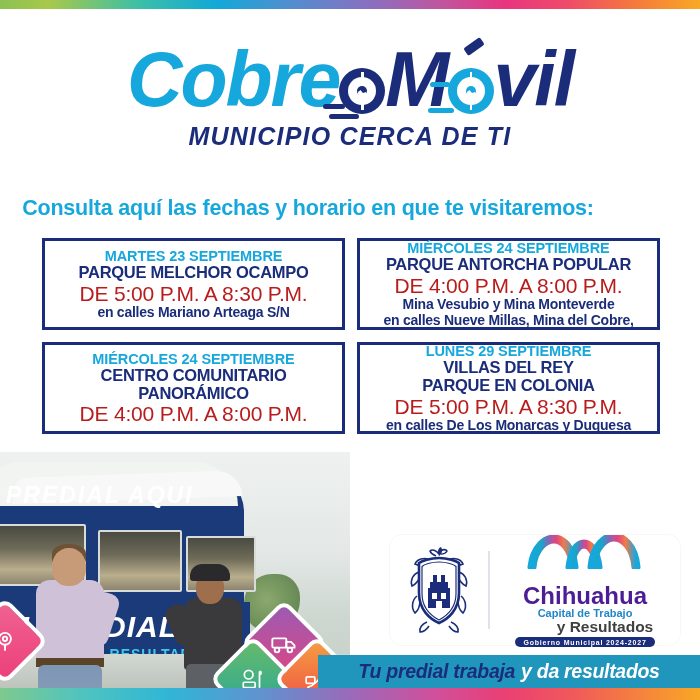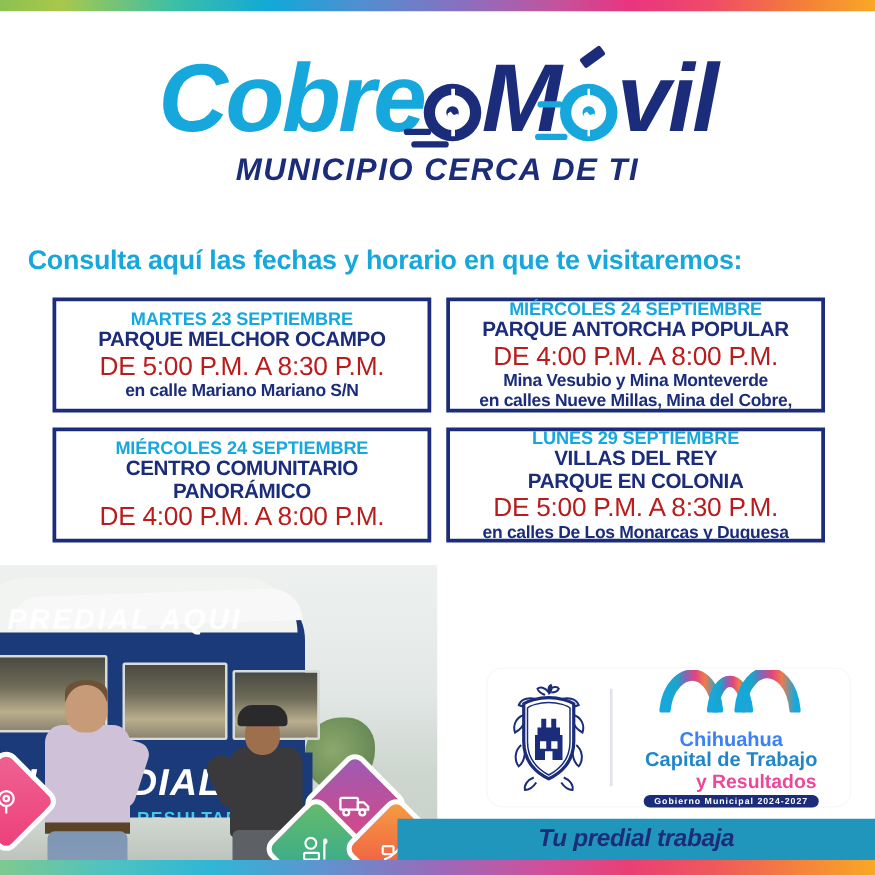--- a/index.html
+++ b/index.html
@@ -328,34 +328,34 @@
   }
   .chi-wrap {
     flex: 1;
     display: flex;
     flex-direction: column;
     align-items: center;
     justify-content: center;
     padding: 2px 6px 0 6px;
   }
   .chi-name {
-    color: #3b82f6;
-    font-size: 16px;
+    color: #4c1d95;
+    font-size: 24px;
     font-weight: 800;
     line-height: 1;
     margin-top: 15px;
   }
   .chi-sub1 {
     color: #2186c9;
-    font-size: 16px;
+    font-size: 11px;
     font-weight: 800;
     line-height: 1.05;
   }
   .chi-sub2 {
-    color: #ec4899;
+    color: #404040;
     font-size: 15.5px;
     font-weight: 800;
     line-height: 1.05;
     margin-left: 40px;
   }
   .chi-gov {
     margin-top: 2px;
     background: #1b2d7a;
     color: #ffffff;
     font-size: 7px;
@@ -439,21 +439,21 @@
   </div>
 
   <div class="headline">Consulta aquí las fechas y horario en que te visitaremos:</div>
 
   <div class="cards">
 
     <div class="card">
       <div class="card-date">MARTES 23 SEPTIEMBRE</div>
       <div class="card-place">PARQUE MELCHOR OCAMPO</div>
       <div class="card-hours">DE 5:00 P.M. A 8:30 P.M.</div>
-      <div class="card-street">en calle Mariano Mariano S/N</div>
+      <div class="card-street">en calles Mariano Arteaga S/N</div>
     </div>
 
     <div class="card">
       <div class="card-date">MIÉRCOLES 24 SEPTIEMBRE</div>
       <div class="card-place">PARQUE ANTORCHA POPULAR</div>
       <div class="card-hours">DE 4:00 P.M. A 8:00 P.M.</div>
       <div class="card-street">Mina Vesubio y Mina Monteverde</div>
       <div class="card-street">en calles Nueve Millas, Mina del Cobre,</div>
     </div>
 
@@ -595,17 +595,18 @@
       </svg>
       <div class="chi-name">Chihuahua</div>
       <div class="chi-sub1">Capital de Trabajo</div>
       <div class="chi-sub2">y Resultados</div>
       <div class="chi-gov">Gobierno Municipal 2024-2027</div>
     </div>
   </div>
 
   <div class="tagline-bar">
     <span class="tag-a">Tu predial trabaja</span>
+    <span class="tag-b">y da resultados</span>
   </div>
 
   <div class="rainbow-bottom"></div>
 
 </div>
 
 </body></html>

